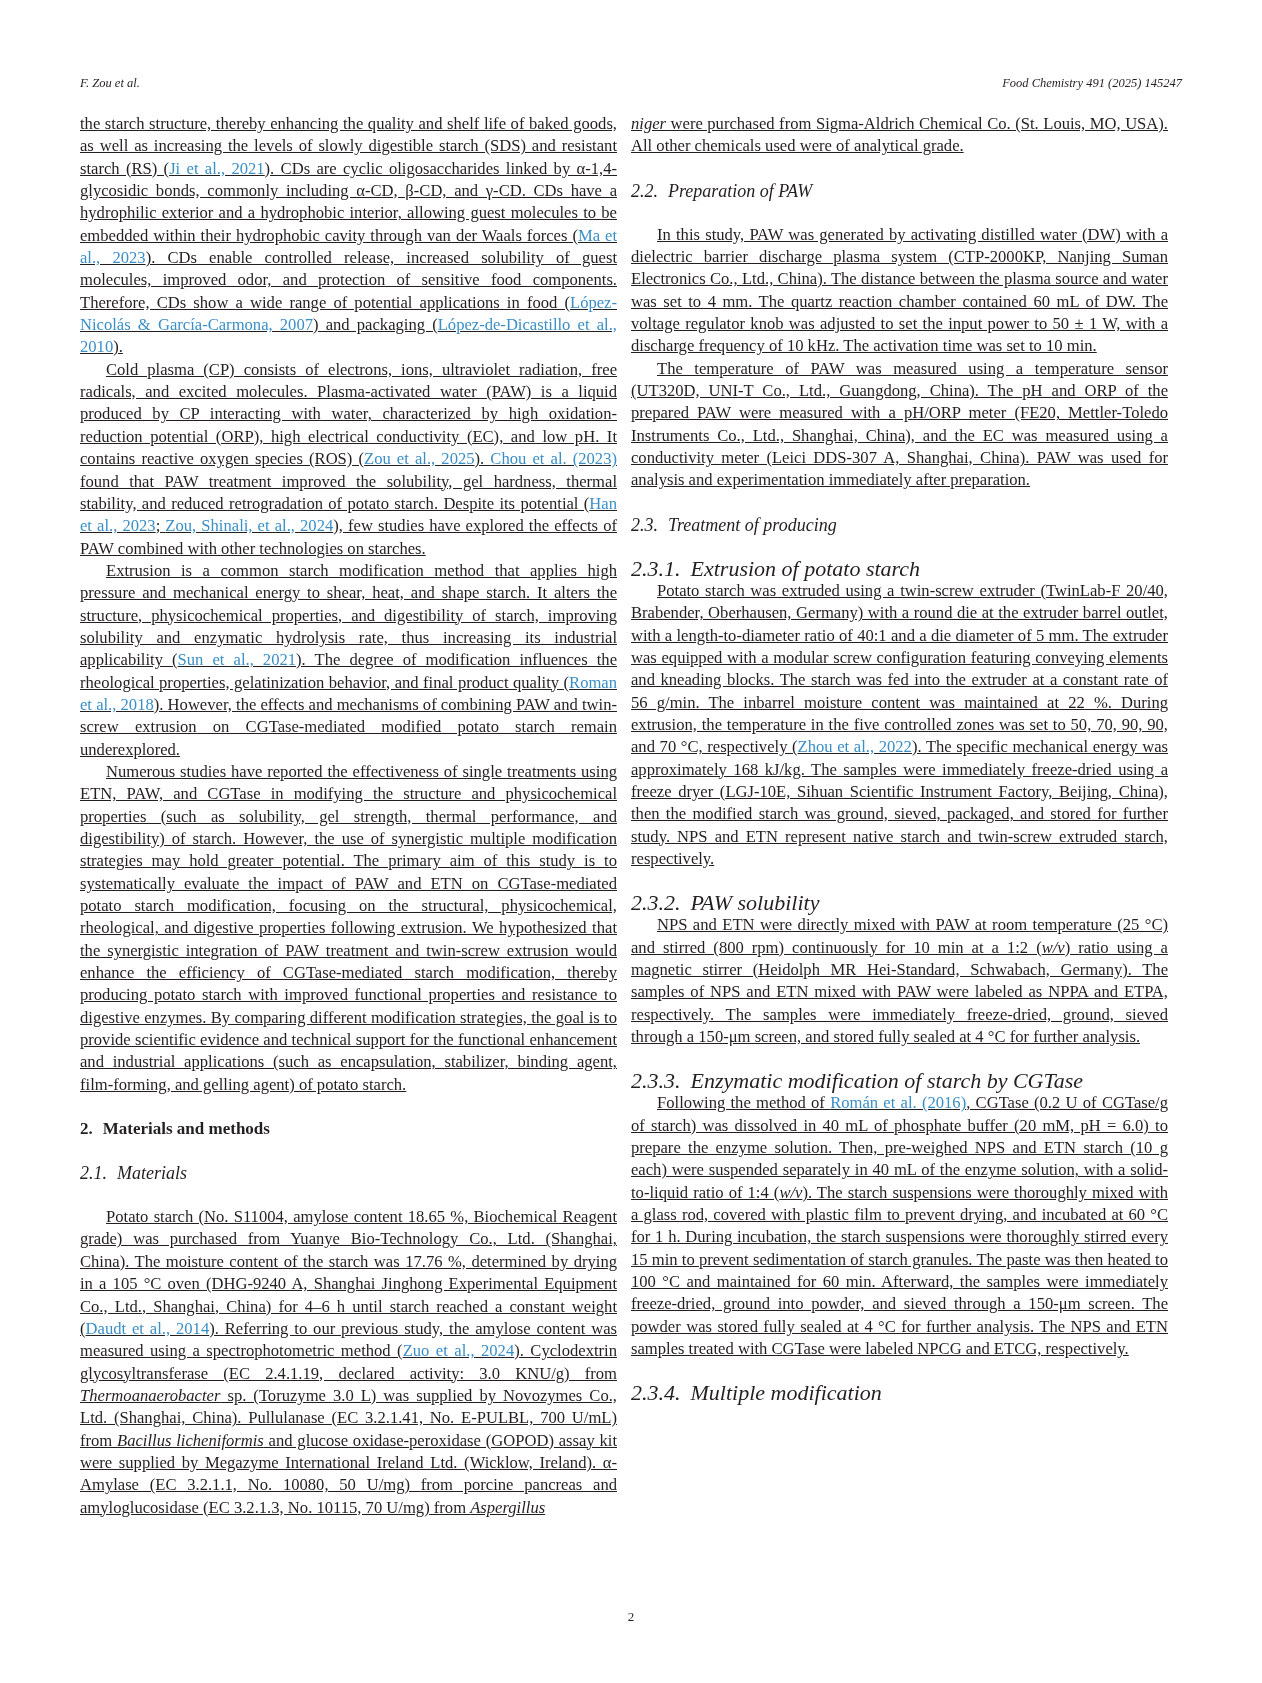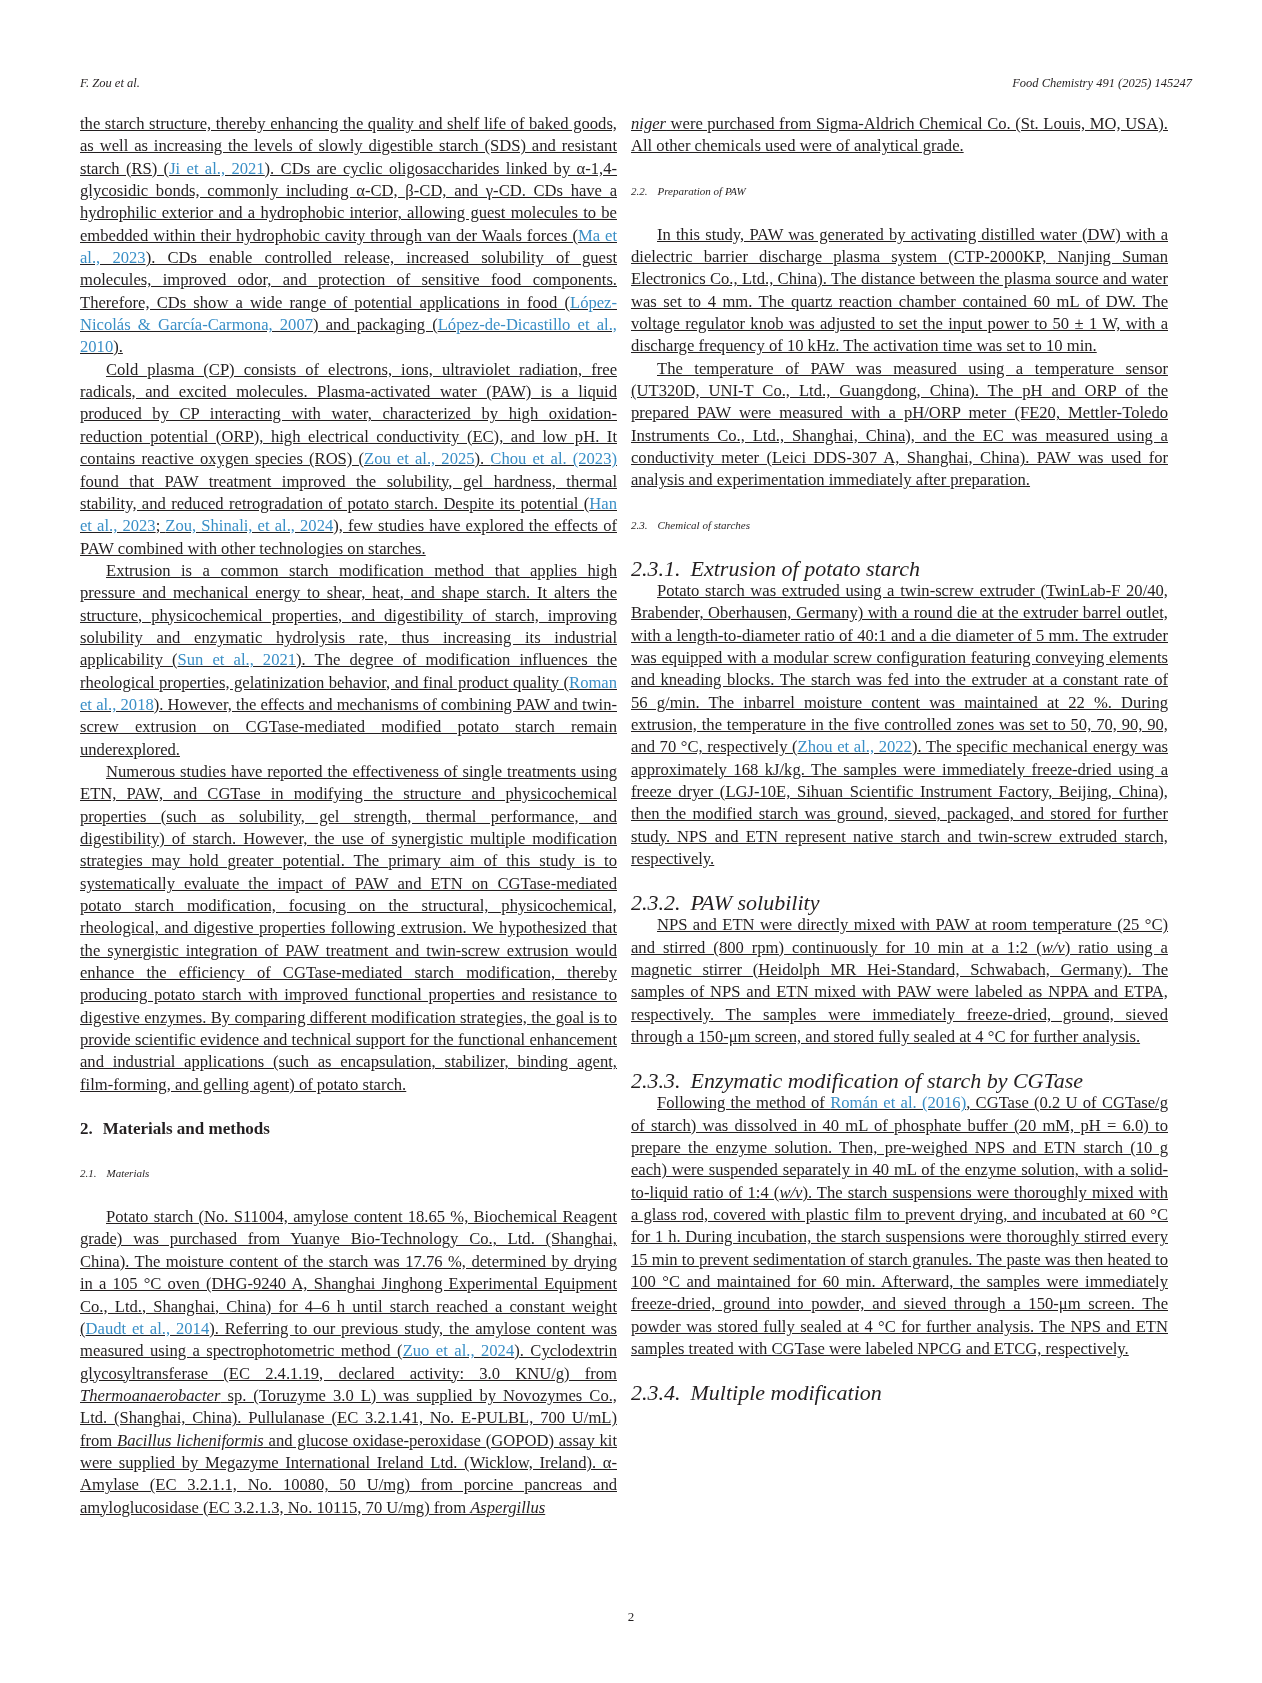--- a/index.html
+++ b/index.html
@@ -7,40 +7,40 @@
     width: 1262px; height: 1683px; position: relative; overflow: hidden;
     font-family: "DejaVu Serif", "Liberation Serif", serif;
     color: #231f20;
   }
   .running-head {
     position: absolute; top: 76px; left: 80px; right: 68px;
     font-family: "Liberation Serif", serif; font-style: italic;
     font-size: 12.5px; color: #231f20;
   }
   .running-head .left { position: absolute; left: 0; top: 0; text-align: right; }
-  .running-head .right { position: absolute; right: 2px; top: 0; }
+  .running-head .right { position: absolute; right: 12px; top: 0; }
   .col {
     position: absolute; top: 113px; width: 537px;
     font-family: "Liberation Serif", serif;
     font-size: 16.6px; line-height: 22.35px;
     text-align: justify; hyphens: manual;
   }
   .col-left { left: 80px; }
   .col-right { left: 631px; width: 537px; }
   p { margin: 0; text-indent: 0; text-decoration: underline; }
   p.indent { text-indent: 26px; }
   .link { color: #3a8fc7; }
   .ital { font-style: italic; }
   h2.section {
     font-family: "Liberation Serif", serif; font-weight: bold;
     font-size: 17px; margin: 22px 0 0 0; line-height: 22px;
   }
   h3.subsection {
     font-family: "Liberation Serif", serif; font-style: italic; font-weight: normal;
-    font-size: 11px; margin: 22px 0 22px 0; line-height: 22px;
+    font-size: 18px; margin: 22px 0 22px 0; line-height: 22px;
   }
   h4.subsub {
     font-family: "Liberation Serif", serif; font-style: italic; font-weight: normal;
     font-size: 22px; margin: 22px 0 0 0; line-height: 22px;
   }
   .num { margin-right: 10px; }
   .page-number {
     position: absolute; top: 1609px; left: 0; right: 0; text-align: center;
     font-family: "Liberation Serif", serif; font-size: 13px;
   }
@@ -70,21 +70,21 @@
 </div>
 
 <div class="col col-right">
   <p><span class="ital">niger</span><span> were purchased from Sigma-Aldrich Chemical Co. (St. Louis, MO, USA). All other chemicals used were of analytical grade.</span></p>
 
   <h3 class="subsection"><span class="num">2.2.</span><span>Preparation of PAW</span></h3>
 
   <p class="indent">In this study, PAW was generated by activating distilled water (DW) with a dielectric barrier discharge plasma system (CTP-2000KP, Nanjing Suman Electronics Co., Ltd., China). The distance between the plasma source and water was set to 4 mm. The quartz reaction chamber con­tained 60 mL of DW. The voltage regulator knob was adjusted to set the input power to 50 ± 1 W, with a discharge frequency of 10 kHz. The activation time was set to 10 min.</p>
   <p class="indent">The temperature of PAW was measured using a temperature sensor (UT320D, UNI-T Co., Ltd., Guangdong, China). The pH and ORP of the prepared PAW were measured with a pH/ORP meter (FE20, Mettler-Toledo Instruments Co., Ltd., Shanghai, China), and the EC was measured using a conductivity meter (Leici DDS-307 A, Shanghai, China). PAW was used for analysis and experimentation immediately after preparation.</p>
 
-  <h3 class="subsection" style="margin-bottom:0"><span class="num">2.3.</span><span>Chemical of starches</span></h3>
+  <h3 class="subsection" style="margin-bottom:0"><span class="num">2.3.</span><span>Treatment of producing</span></h3>
 
   <h4 class="subsub"><span class="num">2.3.1.</span><span>Extrusion of potato starch</span></h4>
 
   <p class="indent"><span>Potato starch was extruded using a twin-screw extruder (TwinLab-F 20/40, Brabender, Oberhausen, Germany) with a round die at the extruder barrel outlet, with a length-to-diameter ratio of 40:1 and a die diameter of 5 mm. The extruder was equipped with a modular screw configuration featuring conveying elements and kneading blocks. The starch was fed into the extruder at a constant rate of 56 g/min. The in­barrel moisture content was maintained at 22 %. During extrusion, the temperature in the five controlled zones was set to 50, 70, 90, 90, and 70 °C, respectively (</span><a class="link">Zhou et al., 2022</a><span>). The specific mechanical energy was approximately 168 kJ/kg. The samples were immediately freeze-dried using a freeze dryer (LGJ-10E, Sihuan Scientific Instrument Fac­tory, Beijing, China), then the modified starch was ground, sieved, packaged, and stored for further study. NPS and ETN represent native starch and twin-screw extruded starch, respectively.</span></p>
 
   <h4 class="subsub"><span class="num">2.3.2.</span><span>PAW solubility</span></h4>
 
   <p class="indent"><span>NPS and ETN were directly mixed with PAW at room temperature (25 °C) and stirred (800 rpm) continuously for 10 min at a 1:2 (</span><span class="ital">w/v</span><span>) ratio using a magnetic stirrer (Heidolph MR Hei-Standard, Schwabach, Germany). The samples of NPS and ETN mixed with PAW were labeled as NPPA and ETPA, respectively. The samples were immediately freeze-dried, ground, sieved through a 150-μm screen, and stored fully sealed at 4 °C for further analysis.</span></p>
 
   <h4 class="subsub"><span class="num">2.3.3.</span><span>Enzymatic modification of starch by CGTase</span></h4>

